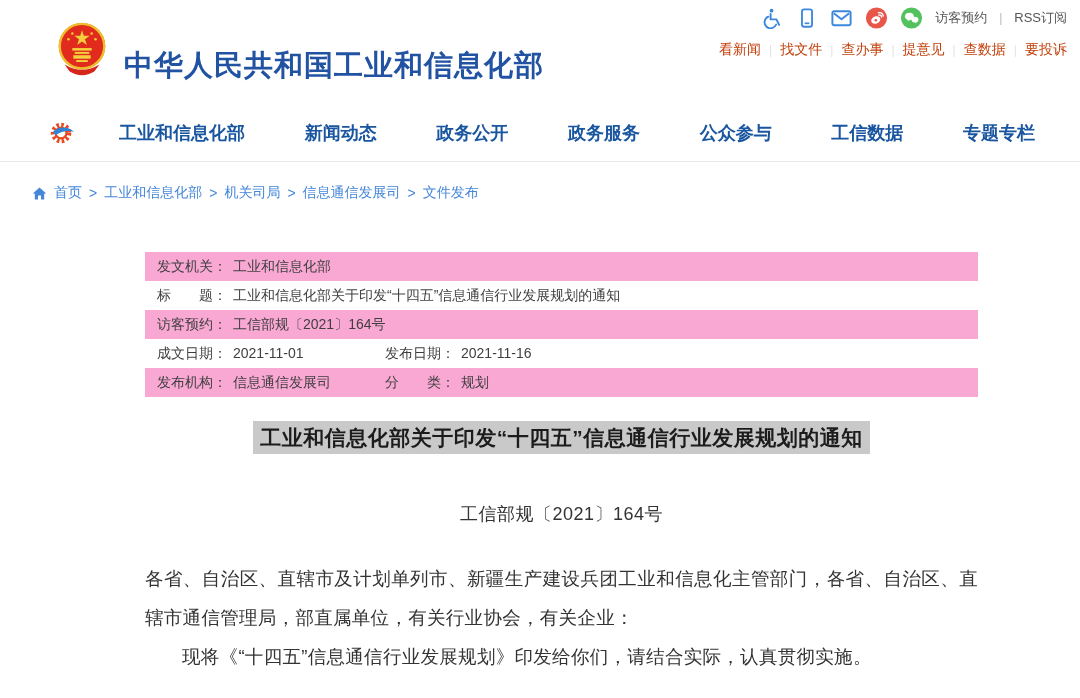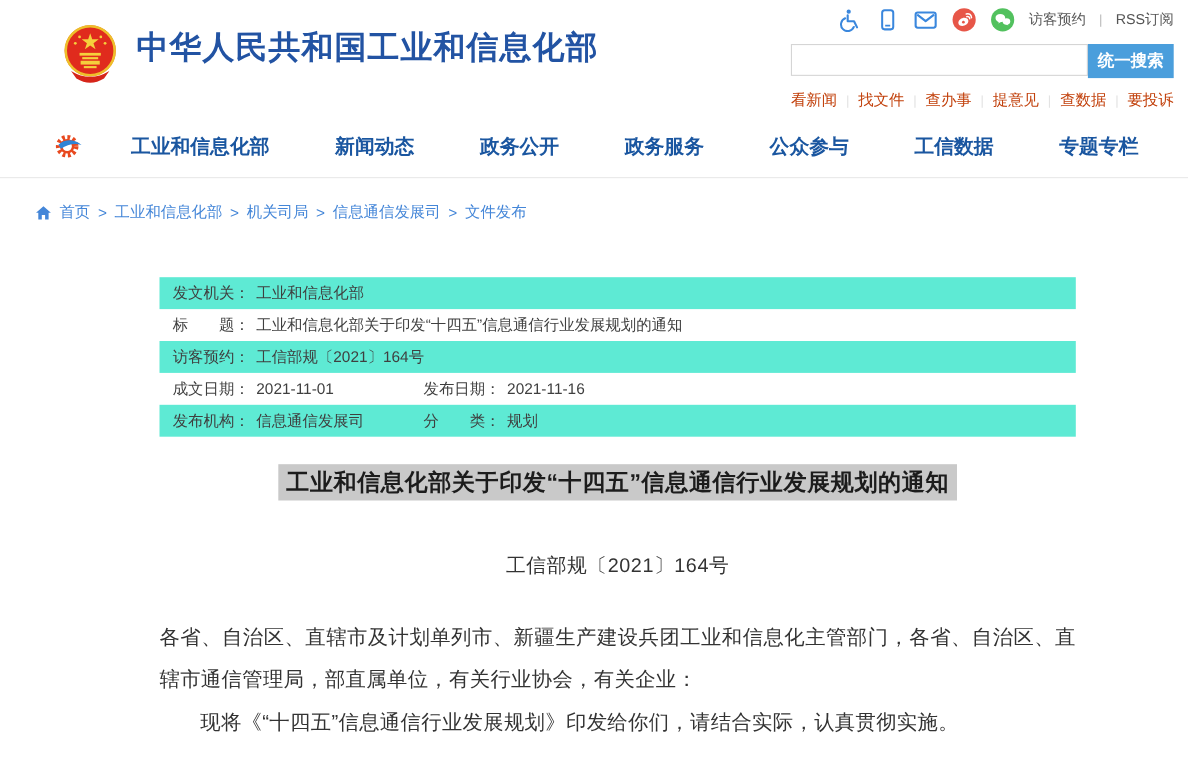--- a/index.html
+++ b/index.html
@@ -6,21 +6,21 @@
   html,body { margin:0; padding:0; }
   body {
     width:1080px; height:698px; overflow:hidden; background:#fff;
     font-family:"Liberation Sans","DejaVu Sans",sans-serif;
     position:relative;
   }
   a { cursor:pointer; }
 
   
   .header { position:relative; height:105px; background:#fff; }
-  .brand { position:absolute; left:53px; top:18px; display:flex; align-items:flex-start; }
+  .brand { position:absolute; left:53px; top:18px; display:flex; align-items:flex-end; }
   .emblem { width:58px; height:64px; margin-right:13px; flex:none; }
   .site-title { font-size:29px; font-weight:bold; color:#2253a3; letter-spacing:1px; line-height:1.15; margin-top:10px; }
   .site-subtitle { font-size:11px; color:#4e86c8; margin-top:6px; letter-spacing:0.2px; }
 
   .header-right { position:absolute; right:13px; top:6px; width:348px; }
   .top-links { display:flex; align-items:center; justify-content:flex-end; gap:12px; height:24px; }
   .top-links .icon { width:23px; height:23px; display:inline-flex; align-items:center; justify-content:center; }
   .top-links a { font-size:13px; color:#555; text-decoration:none; white-space:nowrap; }
   .top-sep { color:#b9b9b9; font-size:12px; }
   .search-row { display:flex; margin-top:10px; }
@@ -38,21 +38,21 @@
 
   
   .breadcrumb { display:flex; align-items:center; gap:7px; padding:22px 0 0 32px; font-size:14px; color:#4486d8; }
   .breadcrumb a { color:#4486d8; text-decoration:none; }
   .bsep { color:#4486d8; }
   .crumb-home-icon { width:15px; height:15px; display:inline-flex; }
 
   
   .content { width:833px; margin:50px 0 0 145px; }
   .meta-row { display:flex; align-items:center; min-height:29px; font-size:14px; color:#3f3f3f; padding-left:12px; }
-  .meta-row.gray { background:#5eead4; }
+  .meta-row.gray { background:#f9a8d4; }
   .meta-cell { display:flex; }
   .meta-cell.first-wide { width:228px; }
   .meta-label { white-space:pre; }
   .meta-value { margin-left:6px; }
 
   .doc-title { text-align:center; margin:27px 0 0; font-size:21px; font-weight:bold; color:#1c1c1c; letter-spacing:0.5px; }
   .doc-title .highlight { background:#c9c9c9; padding:5px 7px; }
   .doc-number { text-align:center; margin-top:50px; font-size:18px; color:#333; letter-spacing:0.5px; }
   .doc-body { margin-top:33px; font-size:18.5px; line-height:39px; color:#333; text-align:justify; letter-spacing:0.3px; }
   .doc-body p { margin:0; }
@@ -120,24 +120,20 @@
               <path d="M7.6 15.6 l1.4-2.2 2 .5z" fill="#fff"></path>
               <ellipse cx="15.6" cy="13.6" rx="3.6" ry="3" fill="#fff"></ellipse>
               <path d="M17.5 17.5 l-1.2-1.8-1.6.4z" fill="#fff"></path>
             </svg>
         </span>
         <a>访客预约</a>
         <span class="top-sep">|</span>
         <a>RSS订阅</a>
       </div>
 
-      <div class="search-row">
-        <input class="search-input" type="text" value="" style="">
-        <button class="search-btn">统一搜索</button>
-      </div>
 
       <div class="quick-links">
         <a>看新闻</a>
         <span class="qsep">|</span>
         <a>找文件</a>
         <span class="qsep">|</span>
         <a>查办事</a>
         <span class="qsep">|</span>
         <a>提意见</a>
         <span class="qsep">|</span>

